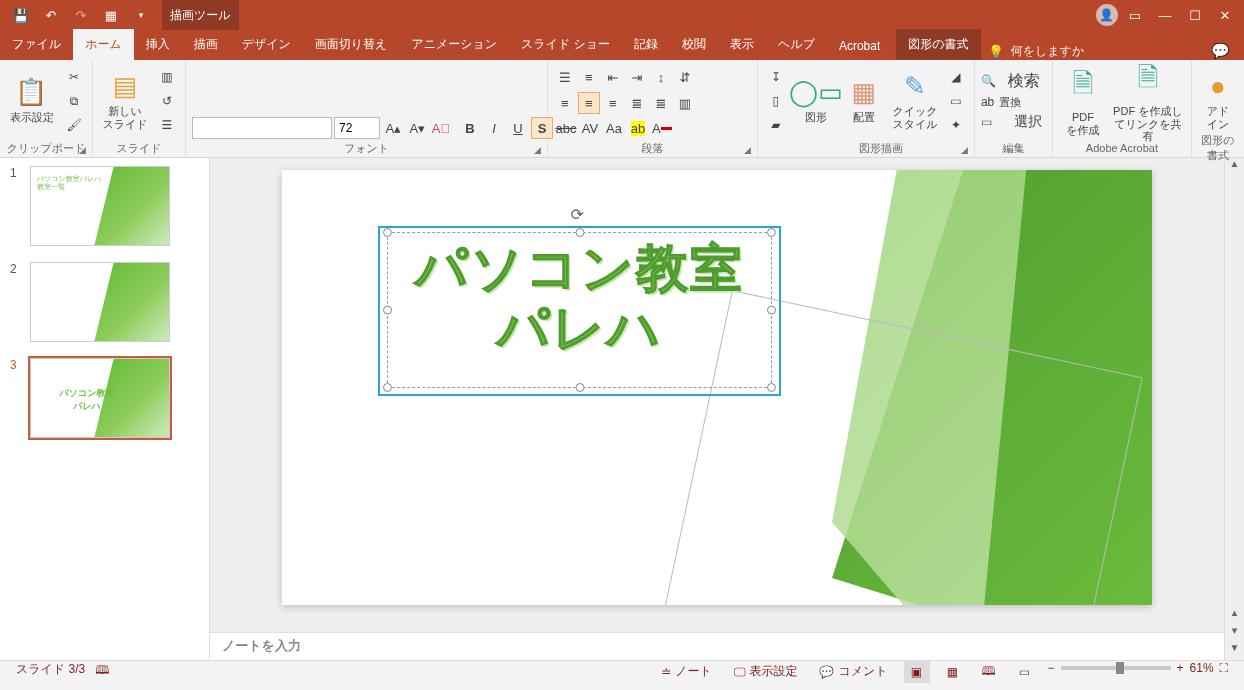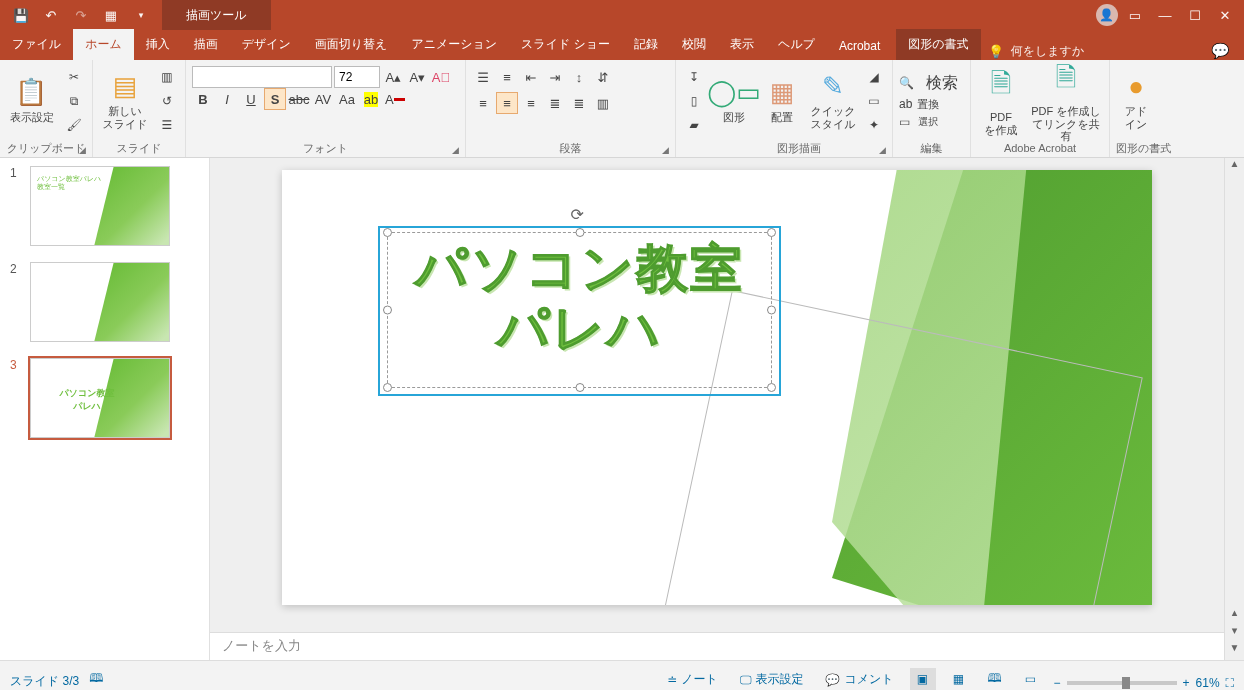--- a/index.html
+++ b/index.html
@@ -3,21 +3,21 @@
 <meta charset="utf-8">
 <style>
 * { margin:0; padding:0; box-sizing:border-box; font-family:"Meiryo UI","Segoe UI",sans-serif; }
 body { width:1244px; height:690px; background:#fff; overflow:hidden; font-size:12px; color:#444; }
 
 
 .titlebar { height:30px; background:#B7472A; display:flex; align-items:center; color:#fff; }
 .tb-qat { display:flex; align-items:center; gap:4px; padding:0 8px; }
 .tb-icon { width:26px; height:26px; display:flex; align-items:center; justify-content:center; cursor:pointer; font-size:13px; opacity:.95; }
 .tb-title { flex:1; text-align:center; font-size:13px; }
-.tb-tool { padding:0 24px; height:30px; display:flex; align-items:center; background:#8F3A25; font-size:12px; }
+.tb-tool { padding:0 8px; height:30px; display:flex; align-items:center; background:#8F3A25; font-size:12px; }
 .tb-right { display:flex; align-items:center; gap:4px; padding-right:6px; }
 .tb-avatar { width:22px; height:22px; border-radius:50%; background:#d9b8af; display:flex; align-items:center; justify-content:center; font-size:12px; }
 
 
 .ribtabs { height:30px; background:#B7472A; display:flex; align-items:flex-end; color:#fff; }
 .ribtab { padding:7px 12px 7px; cursor:pointer; font-size:12px; }
 .ribtab.active { background:#F3F3F3; color:#B7472A; }
 .ribtabs .tell { margin-left:8px; display:flex; align-items:center; gap:6px; opacity:.9; }
 .ribtabs .tell .bulb { font-size:13px; }
 .ribtabs .share { margin-left:auto; padding:0 14px; font-size:15px; cursor:pointer; }
@@ -66,24 +66,24 @@
 .txtframe { position:absolute; border:1px dashed #9a9a9a; background:rgba(255,255,255,.0); }
 .handle { position:absolute; width:9px; height:9px; background:#fff; border:1px solid #888; border-radius:50%; }
 .rothandle { position:absolute; left:50%; top:-28px; transform:translateX(-50%); width:18px; height:18px; color:#666; font-size:16px; }
 .wordart { font-size:52px; font-weight:700; color:#6FBF3E; text-align:center; line-height:1.15; -webkit-text-stroke:1px #4E9C2F; text-shadow:2px 2px 0 #C8E6B1; letter-spacing:2px; padding:6px 10px; }
 
 .scroll-v { width:20px; background:#EFEFEF; border-left:1px solid #ddd; display:flex; flex-direction:column; }
 .scroll-v .arrow { height:18px; text-align:center; font-size:10px; color:#666; cursor:pointer; }
 .scroll-v .track { flex:1; }
 .scroll-v .navbtn { height:18px; text-align:center; font-size:11px; color:#666; cursor:pointer; }
 
-.notes { height:28px; background:#fff; border-top:1px solid #ddd; padding:4px 12px; color:#888; font-size:13px; }
-
-
-.status { height:30px; background:#F3F3F3; border-top:1px solid #ddd; display:flex; align-items:flex-end; padding:0 10px; gap:10px; font-size:12px; color:#0369a1; }
+.notes { height:28px; background:#fff; border-top:1px solid #ddd; padding:4px 12px; color:#888; font-size:13px;font-weight:bold; }
+
+
+.status { height:30px; background:#F3F3F3; border-top:1px solid #ddd; display:flex; align-items:flex-start; padding:0 16px; gap:10px; font-size:12px; color:#7f1d1d; }
 .status .sp { flex:1; }
 .stbtn { display:flex; align-items:center; gap:4px; cursor:pointer; padding:2px 6px; }
 .viewbtn { width:26px; height:22px; display:flex; align-items:center; justify-content:center; cursor:pointer; }
 .viewbtn.active { background:#ddd; }
 .zoom { display:flex; align-items:center; gap:6px; }
 .zoom .slider { width:110px; height:4px; background:#c8c8c8; position:relative; }
 .zoom .slider .knob { position:absolute; left:50%; top:-4px; width:8px; height:12px; background:#888; }
 </style>
 </head>
 <body>
@@ -161,21 +161,21 @@
         <div class="smbtn">↺</div>
         <div class="smbtn">☰</div>
       </div>
     </div>
     <div class="glabel">
         <span>スライド</span>
       </div>
   </div>
 
   <div class="group" style="min-width:280px">
-    <div class="controls" style="flex-direction:column; align-items:flex-start; gap:0; padding-top:4px">
+    <div class="controls" style="flex-direction:row; align-items:flex-end; gap:7px; padding-top:4px">
       <div class="row">
         <input class="fontbox" value="" style="">
         <input class="sizebox" value="72" style="">
         <div class="toggle">A▴</div>
         <div class="toggle">A▾</div>
         <div class="toggle" style="color:#d46">A⃠</div>
       </div>
       <div class="row">
         <div class="toggle">
             <b>B</b>
@@ -278,21 +278,21 @@
       <div class="row">
             <span>🔍</span>
             <span style="font-size:16px;margin-left:10px">検索</span>
           </div>
       <div class="row">
             <span>ab</span>
             <span style="font-size:11px;margin-left:3px">置換</span>
           </div>
       <div class="row">
             <span>▭</span>
-            <span style="font-size:10px;margin-left:6px">選択</span>
+            <span style="font-size:14px;margin-left:20px">選択</span>
           </div>
     </div>
       </div>
     <div class="glabel">
         <span>編集</span>
       </div>
   </div>
 
   <div class="group">
     <div class="controls">

